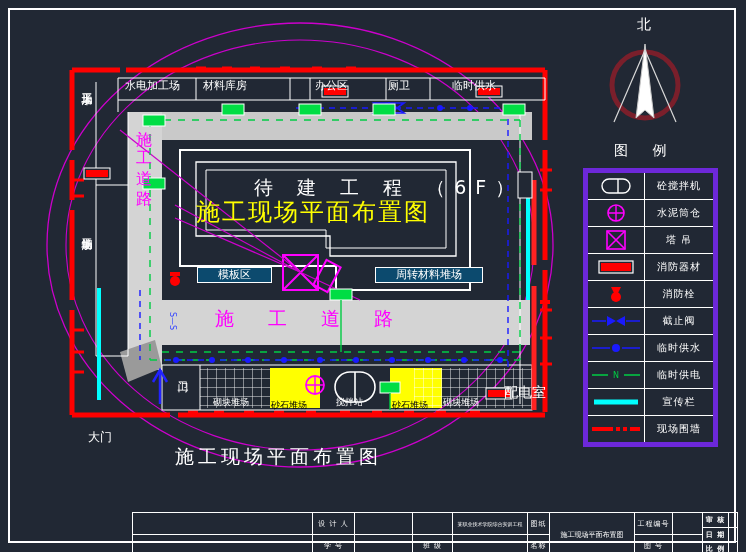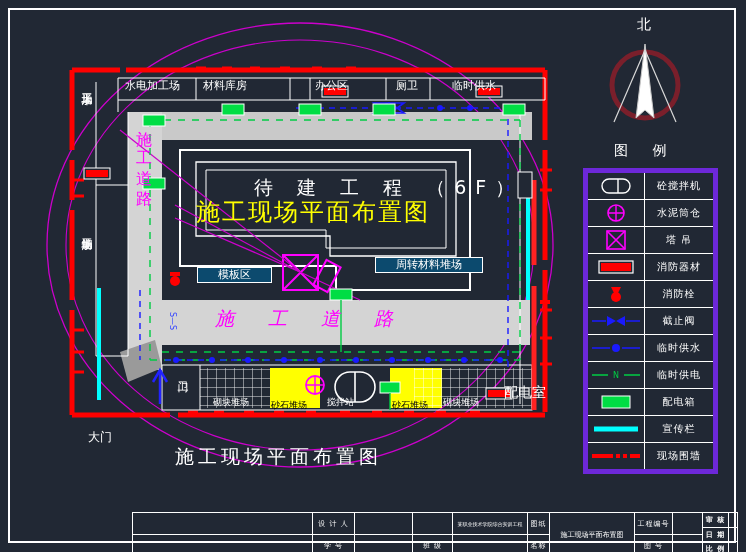--- a/index.html
+++ b/index.html
@@ -214,39 +214,39 @@
     <g>
       <circle cx="645" cy="85" r="33" fill="none" stroke="#7a1f2b" stroke-width="5"></circle>
       <polygon points="645,44 636,118 645,110 654,118" fill="#ffffff" stroke="#c8c8c8" stroke-width="1"></polygon>
       <path d="M645 50 L614 122 M645 50 L676 122" stroke="#d8d8d8" stroke-width="1.2" fill="none"></path>
     </g>
   </svg>
 
   <div class="abs lbl" style="left:125px;top:81px;">水电加工场</div>
   <div class="abs lbl" style="left:203px;top:81px;text-align:right;">材料库房</div>
   <div class="abs lbl" style="left:315px;top:81px;">办公区</div>
-  <div class="abs lbl" style="left:396px;top:81px;">厕卫</div>
+  <div class="abs lbl" style="left:388px;top:81px;">厕卫</div>
   <div class="abs lbl" style="left:452px;top:81px;">临时供水</div>
 
   <div class="abs lbl vlbl" style="left:80px;top:85px;font-size:11px;">木工加工场</div>
   <div class="abs lbl vlbl" style="left:80px;top:230px;font-size:11px;">钢筋加工场</div>
 
   <div class="abs whitetxt" style="left:218px;top:175px;font-size:19px;letter-spacing:9px;margin-left:36px;">待 建 工 程 （6F）</div>
   <div class="abs yellowtxt" style="left:196px;top:196px;font-size:24px;letter-spacing:2px;">施工现场平面布置图</div>
 
   <div class="abs boxlbl" style="left:197px;top:267px;">模板区</div>
-  <div class="abs boxlbl" style="left:375px;top:257px;">周转材料堆场</div>
-
-  <div class="abs magenta" style="left:215px;top:306px;font-size:19px;letter-spacing:14px;font-style:italic;">施 工 道 路</div>
+  <div class="abs boxlbl" style="left:375px;top:267px;">周转材料堆场</div>
+
+  <div class="abs magenta" style="left:215px;top:306px;font-size:19px;letter-spacing:14px;">施 工 道 路</div>
   <div class="abs magenta vlbl" style="left:136px;top:118px;font-size:16px;letter-spacing:20px;">施工道路</div>
 
   <div class="abs lbl vlbl" style="left:176px;top:372px;font-size:11px;">门卫</div>
   <div class="abs lbl" style="left:213px;top:399px;font-size:9px;">砌块堆场</div>
   <div class="abs" style="left:271px;top:399px;font-size:9px;color:#000;">砂石堆场</div>
-  <div class="abs lbl" style="left:327px;top:399px;font-size:9px;">搅拌站</div>
+  <div class="abs lbl" style="left:336px;top:399px;font-size:9px;">搅拌站</div>
   <div class="abs" style="left:392px;top:399px;font-size:9px;color:#000;">砂石堆场</div>
   <div class="abs lbl" style="left:443px;top:399px;font-size:9px;">砌块堆场</div>
   <div class="abs lbl" style="left:504px;top:386px;font-size:14px;">配电室</div>
 
   <div class="abs lbl" style="left:88px;top:400px;font-size:12px;margin-top:32px;">大门</div>
 
   <div class="abs whitetxt" style="left:175px;top:444px;font-size:19px;letter-spacing:4px;">施工现场平面布置图</div>
 
   <div class="abs whitetxt" style="left:637px;top:16px;font-size:14px;">北</div>
 
@@ -326,28 +326,20 @@
     <div class="row">
       <div class="sym">
         <svg width="48" height="12">
             <path d="M0 6 H16 M32 6 H48" stroke="#00cc44" stroke-width="1.6"></path>
             <text x="24" y="9" fill="#00cc44" font-size="8" text-anchor="middle" font-family="DejaVu Sans">N</text>
           </svg>
       </div>
       <div class="txt">临时供电</div>
     </div>
 
-    <div class="row">
-      <div class="sym">
-        <svg width="32" height="14">
-            <rect x="2" y="1" width="28" height="12" fill="#00dd44" stroke="#fff" stroke-width="1"></rect>
-          </svg>
-      </div>
-      <div class="txt">配电箱</div>
-    </div>
 
     <div class="row">
       <div class="sym">
         <svg width="46" height="10">
             <path d="M1 5 H45" stroke="#00ffff" stroke-width="5"></path>
           </svg>
       </div>
       <div class="txt">宣传栏</div>
     </div>
 

